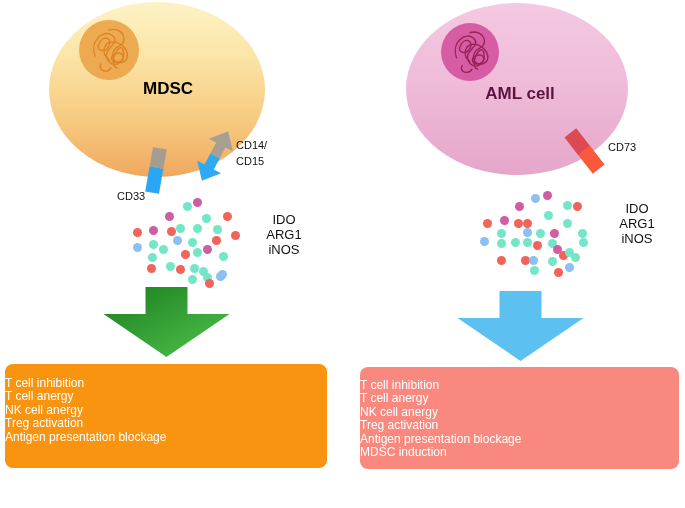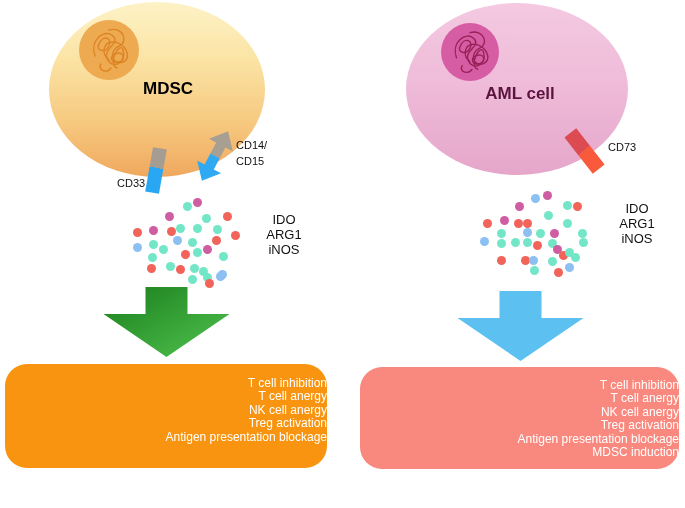--- a/index.html
+++ b/index.html
@@ -26,42 +26,42 @@
   .lab-mdsc { left:168px; top:79px; }
   .lab-aml  { left:520px; top:84px; color:#5b1340; }
 
   .receptor-bar { position:absolute; }
   .cd33-bar { left:149px; top:148px; width:14px; height:45px; transform:rotate(10deg);
     background:linear-gradient(to bottom, #a59d92 0%, #a59d92 44%, #2aa7f3 44%, #2aa7f3 100%); }
   .cd73-bar { left:577px; top:128px; width:15px; height:46px; transform:rotate(-38deg);
     background:linear-gradient(to bottom, #dc4a52 0%, #dc4a52 48%, #fa5a3c 48%, #fa5a3c 100%); }
 
   .marker-label { position:absolute; font-size:11px; color:#111; white-space:nowrap; }
-  .cd33-label { left:117px; top:177px; }
+  .cd33-label { left:117px; top:190px; }
   .cd14-label { left:236px; top:138px; line-height:15.5px; }
   .cd73-label { left:608px; top:141px; }
 
   .cd14-arrow { position:absolute; left:200px; top:128px; width:30px; height:56px;
                 transform:rotate(28deg); }
 
   .cluster { position:absolute; }
   .cluster-left  { left:130px; top:197px; width:116px; height:92px; }
   .cluster-right { left:480px; top:192px; width:116px; height:86px; }
   .dot { position:absolute; width:9px; height:9px; border-radius:50%; display:block; }
 
   .enzymes { position:absolute; font-size:13px; color:#111; text-align:center;
              transform:translateX(-50%); line-height:15px; }
   .enz-left  { left:284px; top:212px; }
   .enz-right { left:637px; top:201px; }
 
   .big-arrow { position:absolute; width:129px; height:72px; }
   .arrow-left  { left:102px; top:286px; }
   .arrow-right { left:456px; top:290px; }
 
-  .effect-box { position:absolute; border-radius:22px; color:#fff; text-align:right;
+  .effect-box { position:absolute; border-radius:8px; color:#fff; text-align:left;
                 font-size:12px; line-height:13.4px; box-sizing:border-box; }
   .box-left  { left:5px;   top:364px; width:322px; height:104px; background:#f8940f; padding-top:13px; }
   .box-right { left:360px; top:367px; width:319px; height:102px; background:#f9897e; padding-top:12px; }
 
   .reflection { position:absolute; overflow:hidden; opacity:.6;
     -webkit-mask-image:linear-gradient(to bottom, rgba(0,0,0,.75) 0%, rgba(0,0,0,.25) 55%, rgba(0,0,0,0) 95%);
     mask-image:linear-gradient(to bottom, rgba(0,0,0,.75) 0%, rgba(0,0,0,.25) 55%, rgba(0,0,0,0) 95%);
   }
   .refl-left  { left:5px;   top:470px; width:322px; height:38px; }
   .refl-right { left:360px; top:471px; width:319px; height:37px; }

